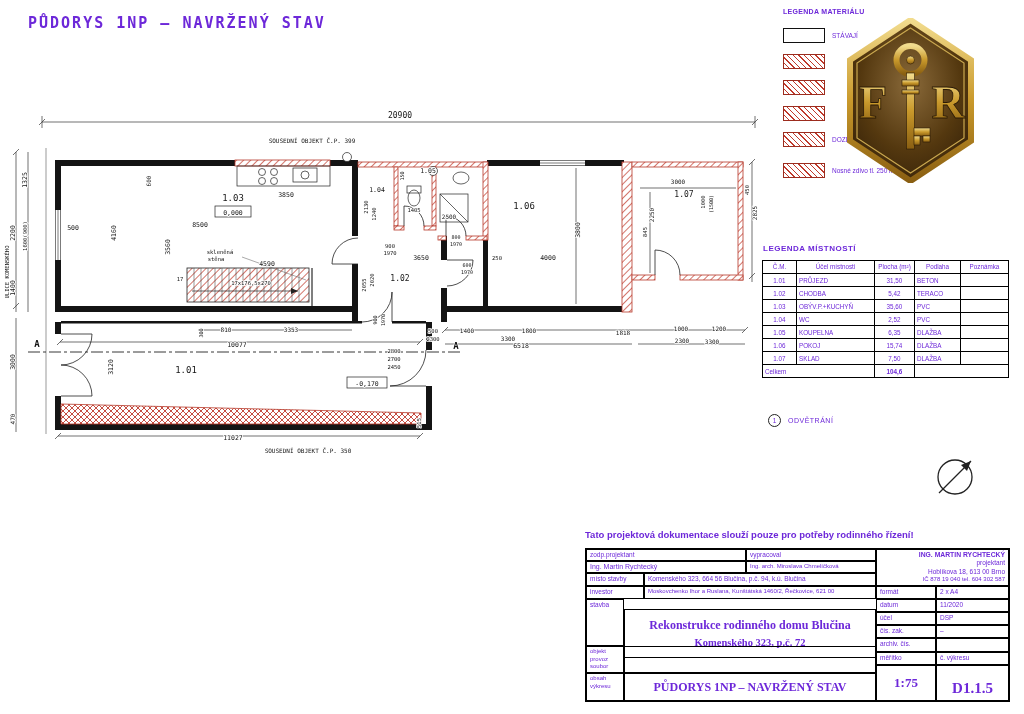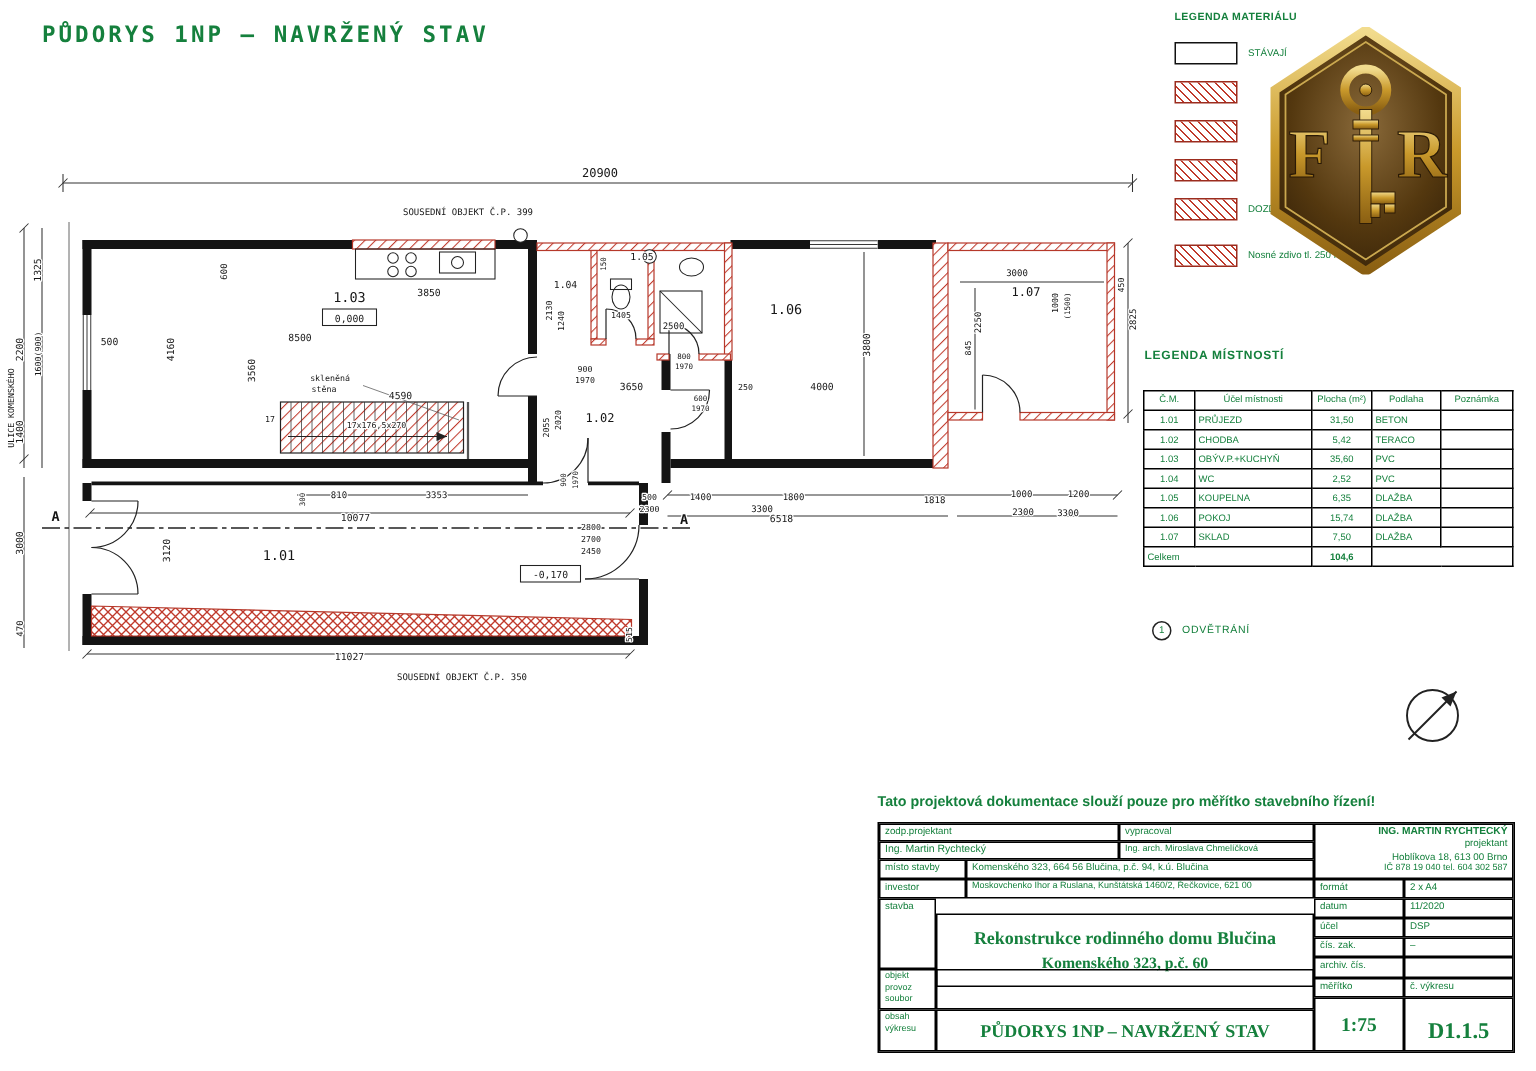--- a/index.html
+++ b/index.html
@@ -1,37 +1,37 @@
 <!DOCTYPE html>
 <html><head>
 <meta charset="utf-8">
 <style>
   html,body{margin:0;padding:0;background:#fff;}
   .page{position:relative;width:1024px;height:714px;background:#fff;overflow:hidden;
-        font-family:"Liberation Sans",sans-serif;color:#15803d;}
+        font-family:"Liberation Sans",sans-serif;color:#6d28d9;}
   .drawing-title{position:absolute;left:28px;top:14px;font-family:"DejaVu Sans Mono",monospace;
         font-size:15px;font-weight:bold;letter-spacing:2px;}
   #plan{position:absolute;left:0;top:0;}
   #plan text{font-family:"DejaVu Sans Mono",monospace;fill:#161616;
         paint-order:stroke;stroke:#fff;stroke-width:1.6px;stroke-linejoin:round;}
   
   .legend-material{position:absolute;left:783px;top:8px;width:232px;z-index:1;}
   .lm-title{font-size:7px;font-weight:bold;letter-spacing:.3px;margin-bottom:13px;}
   .lm-row{display:flex;align-items:center;gap:7px;margin-bottom:11px;}
   .lm-row:nth-child(6){margin-top:16px;}
   .lm-swatch{width:40px;height:13px;flex:0 0 40px;}
   .lm-swatch.solid{border:1px solid #111;background:#fff;}
   .lm-swatch.hatch{border:1px solid #9c2c1e;
         background:repeating-linear-gradient(45deg,#fff 0 3px,#c0392b 3px 4px);}
   .lm-label{font-size:6.5px;white-space:nowrap;}
   
   .logo{position:absolute;left:843px;top:18px;width:135px;height:165px;z-index:5;}
   .logo text{font-family:"Liberation Serif",serif;font-weight:bold;}
   
-  .lr-title{position:absolute;left:763px;top:232px;font-size:8px;font-weight:600;letter-spacing:.5px;}
+  .lr-title{position:absolute;left:763px;top:244px;font-size:8px;font-weight:600;letter-spacing:.5px;}
   .legend-rooms{position:absolute;left:762px;top:260px;}
   .legend-rooms table{border-collapse:collapse;table-layout:fixed;width:246px;}
   .legend-rooms th,.legend-rooms td{border:1px solid #000;font-size:6.3px;padding:1px 2px;
         height:10px;overflow:hidden;}
   .legend-rooms th{font-weight:normal;text-align:center;white-space:normal;line-height:1.15;}
   .legend-rooms td{white-space:nowrap;}
   td.c0{text-align:center;} td.c1{text-align:left;} td.c2{text-align:center;}
   td.c3{text-align:left;} td.c4{text-align:left;}
   td.total-label{text-align:left;}
   td.total-value{font-weight:bold;text-align:center;border:1.5px solid #000;}
@@ -421,35 +421,35 @@
     <span class="vent-circle">1</span>
     <span class="vent-label">ODVĚTRÁNÍ</span>
   </div>
 
   <svg class="north" width="54" height="54" viewBox="0 0 54 54">
     <circle cx="27" cy="27" r="17" fill="none" stroke="#222" stroke-width="1.3"></circle>
     <line x1="11" y1="43" x2="43" y2="11" stroke="#222" stroke-width="1.3"></line>
     <polygon points="43,11 33,15 39,21" fill="#222"></polygon>
   </svg>
 
-  <div class="doc-note">Tato projektová dokumentace slouží pouze pro měřítko stavebního řízení!</div>
+  <div class="doc-note">Tato projektová dokumentace slouží pouze pro potřeby rodinného řízení!</div>
 
   <div class="title-block">
     <div class="tc" style="left:0;top:0;width:160px;height:12px;">zodp.projektant</div>
     <div class="tc" style="left:160px;top:0;width:130px;height:12px;">vypracoval</div>
     <div class="tc" style="left:0;top:12px;width:160px;height:12px;font-size:7px;">Ing. Martin Rychtecký</div>
     <div class="tc" style="left:160px;top:12px;width:130px;height:12px;font-size:6px;">Ing. arch. Miroslava Chmelíčková</div>
     <div class="tc" style="left:0;top:24px;width:58px;height:13px;">místo stavby</div>
     <div class="tc" style="left:58px;top:24px;width:232px;height:13px;">Komenského 323, 664 56 Blučina, p.č. 94, k.ú. Blučina</div>
     <div class="tc" style="left:0;top:37px;width:58px;height:13px;">investor</div>
     <div class="tc" style="left:58px;top:37px;width:232px;height:13px;font-size:6px;">Moskovchenko Ihor a Ruslana, Kunštátská 1460/2, Řečkovice, 621 00</div>
     <div class="tc" style="left:0;top:50px;width:38px;height:47px;">stavba</div>
     <div class="tc" style="left:38px;top:60px;width:252px;height:49px;padding-top:8px;">
       <div class="big-serif" style="font-size:12px;">Rekonstrukce rodinného domu Blučina</div>
-      <div class="big-serif" style="font-size:10.5px;margin-top:3px;">Komenského 323, p.č. 60</div>
+      <div class="big-serif" style="font-size:10.5px;margin-top:3px;">Komenského 323, p.č. 72</div>
     </div>
     <div class="tc" style="left:0;top:97px;width:38px;height:27px;font-size:6px;">
       <div>objekt</div>
       <div>provoz</div>
       <div>soubor</div>
     </div>
     <div class="tc" style="left:38px;top:97px;width:252px;height:27px;"></div>
     <div class="tc" style="left:0;top:124px;width:38px;height:28px;font-size:6px;">
       <div>obsah</div>
       <div>výkresu</div>

